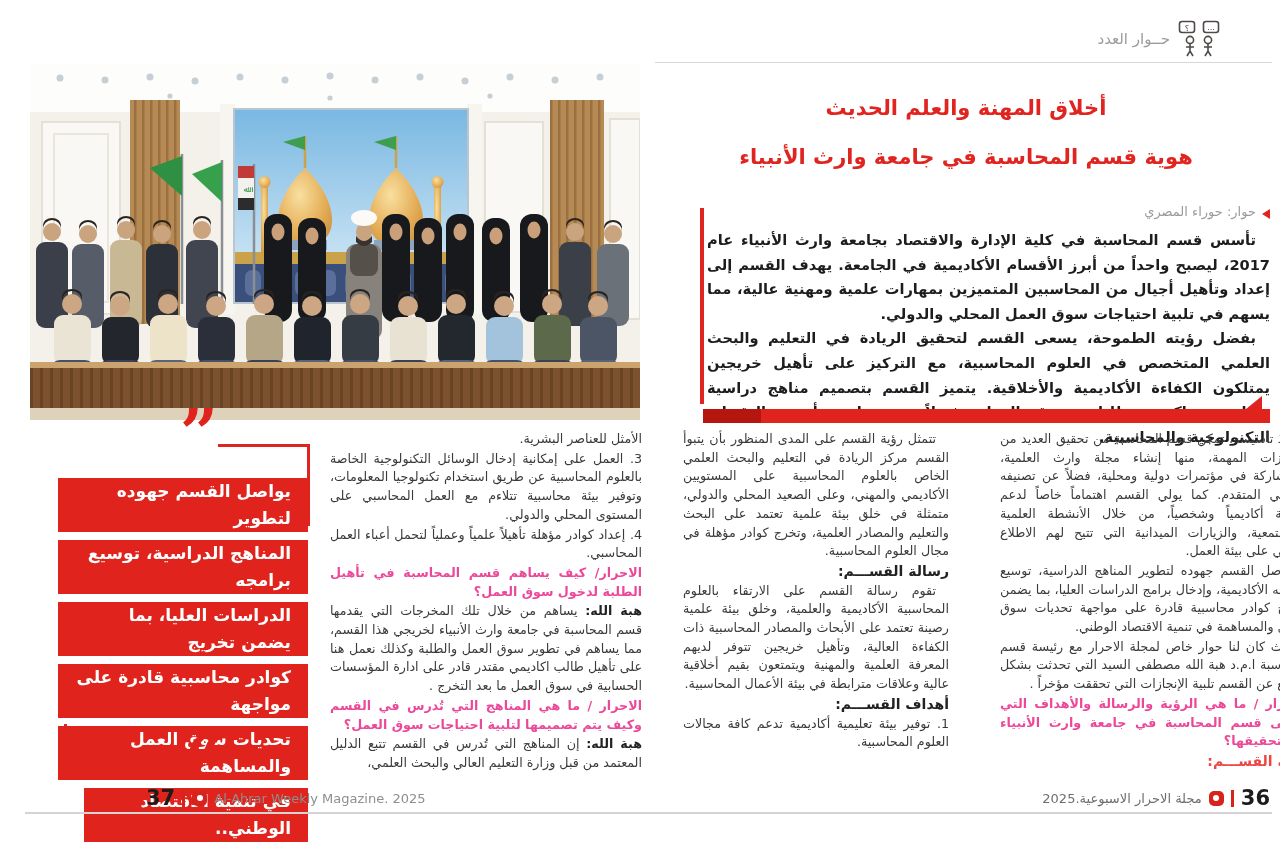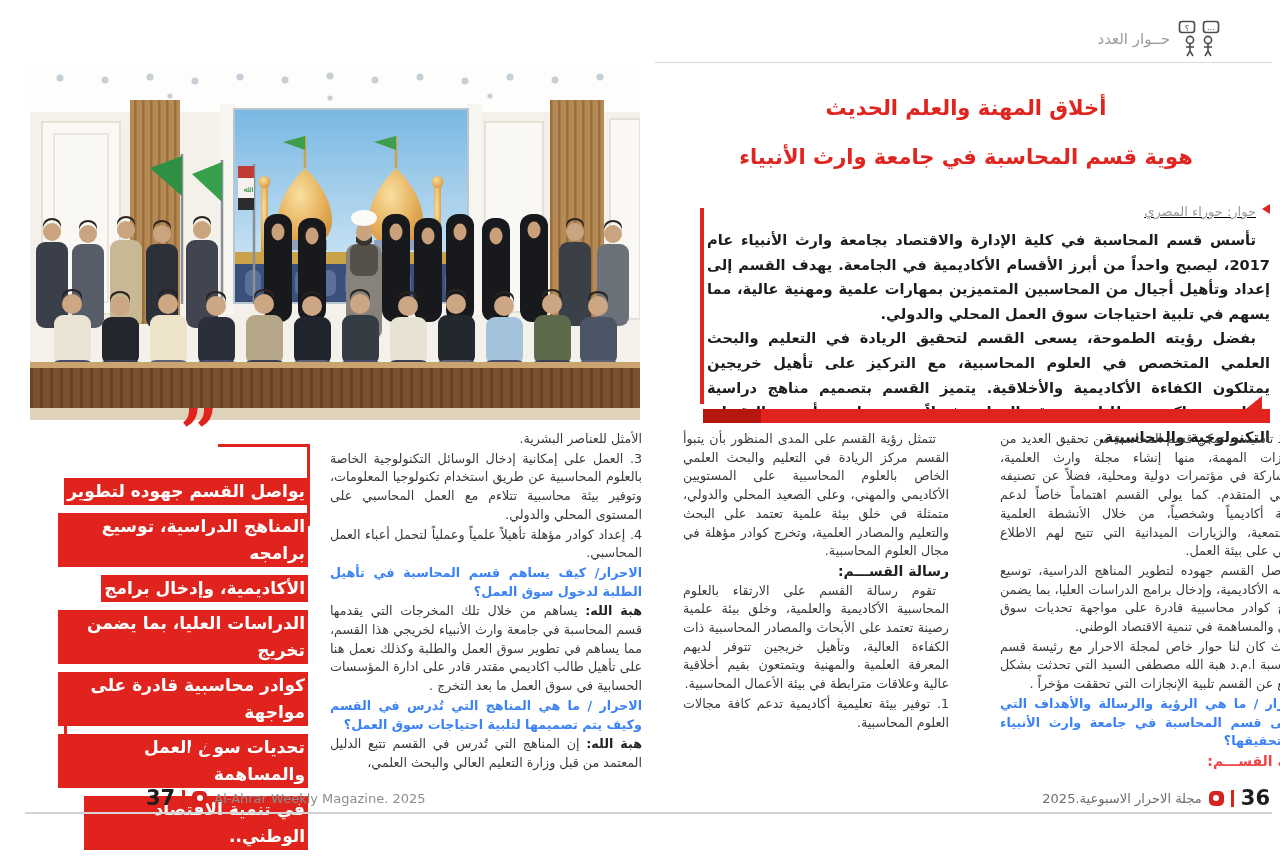--- a/index.html
+++ b/index.html
@@ -10,53 +10,53 @@
   }
   
   .sec-header { position:absolute; top:20px; right:60px; display:flex; direction:rtl; align-items:center; gap:8px; }
   .sec-header .lbl { color:#9b9b9b; font-size:15px; letter-spacing:0; }
   .header-rule { position:absolute; top:62px; left:655px; width:617px; height:1px; background:#d8d8d8; }
   
   .photo { position:absolute; top:64px; left:30px; width:610px; height:356px; overflow:hidden; background:#f4f1ea; }
   
   .title { position:absolute; top:84px; left:660px; width:612px; text-align:center; direction:rtl;
            color:#e02420; font-weight:bold; font-size:21px; line-height:49px; }
-  .byline { position:absolute; top:204px; right:10px; direction:rtl; display:flex; align-items:flex-start; gap:6px;text-decoration:underline; }
+  .byline { position:absolute; top:204px; right:10px; direction:rtl; display:flex; align-items:flex-end; gap:6px; }
   .byline .tri { width:0; height:0; border-top:5px solid transparent; border-bottom:5px solid transparent; border-right:8px solid #e02420; }
   .byline .txt { color:#9a9a9a; font-size:13px; }
   .intro { position:absolute; top:228px; left:707px; width:563px; direction:rtl; text-align:justify;
            color:#1d1d1d; font-weight:bold; font-size:14.6px; line-height:24.6px; }
   .intro p { text-indent:14px; }
   .intro-rule { position:absolute; top:208px; left:700px; width:3.5px; height:196px; background:#e02420; }
   .divider-tri { position:absolute; top:396px; left:1246px; width:0; height:0;
                  border-left:16px solid transparent; border-bottom:13px solid #e02420; }
   .divider-bar { position:absolute; top:409px; left:703px; width:567px; height:14px; background:#e0231c; }
   .divider-bar .cap { position:absolute; left:0; top:0; width:58px; height:14px; background:#b5170f; }
   
   .col { position:absolute; top:430px; direction:rtl; text-align:justify; color:#3a3a3a;
          font-size:12.7px; line-height:18.7px; }
   .col1 { left:1000px; width:308px; }
   .col2 { left:683px; width:266px; }
   .col3 { left:330px; width:312px; }
   .col p { margin-bottom:1px; }
   .col p.ind { text-indent:13px; }
-  .col .q { color:#3b82f6; font-weight:bold; text-indent:0; }
+  .col .q { color:#ec4899; font-weight:bold; text-indent:0; }
   .col .h-red { color:#ef4444; font-weight:bold; font-size:14px; }
   .col .h-dark { color:#222222; font-weight:bold; font-size:14px; }
   .col .spk { font-weight:bold; color:#222; }
   
   .pq { position:absolute; top:424px; left:58px; width:252px; direction:rtl; }
   .pq-open { position:absolute; top:-24px; right:92px; color:#e0231c; font-family:"DejaVu Serif", serif;
              font-size:66px; font-weight:bold; line-height:1; }
   .pq-topline { position:absolute; top:20px; right:0; width:92px; height:82px;
                 border-top:3px solid #e0231c; border-left:0; border-right:3px solid #e0231c; }
   .pq-lines { position:absolute; top:54px; right:2px; width:250px; }
   .pq-line { text-align:right; margin-bottom:8px; }
   .pq-line span { display:inline-block; background:#e0231c; color:#ffffff; font-weight:bold;
-                  font-size:17px; line-height:27px; padding:0 3px; }
+                  font-size:17px; line-height:27px; padding:0 17px; }
   .pq-line.inset { margin-left:0; padding-left:26px; }
   .pq-bottomline { position:absolute; top:300px; left:6px; width:106px; height:46px;
                    border-left:3px solid #e0231c; border-bottom:3px solid #e0231c; }
   .pq-close { position:absolute; top:272px; left:126px; color:#e0231c; font-family:"DejaVu Serif", serif;
               font-size:66px; font-weight:bold; line-height:1; transform:rotate(180deg); }
   
   .footer-rule { position:absolute; top:812px; left:25px; width:1247px; height:2px; background:#d4d4d4; }
   .footer { position:absolute; top:786px; display:flex; align-items:center; gap:7px; }
   .footer .pg { font-size:21px; font-weight:bold; color:#1c1c1c; }
   .footer .sep { width:3px; height:17px; background:#d6231d; }
@@ -375,40 +375,40 @@
     <p class="ind">يواصل القسم جهوده لتطوير المناهج الدراسية، توسيع برامجه الأكاديمية، وإدخال برامج الدراسات العليا، بما يضمن تخريج كوادر محاسبية قادرة على مواجهة تحديات سوق العمل والمساهمة في تنمية الاقتصاد الوطني.</p>
     <p class="ind">حيث كان لنا حوار خاص لمجلة الاحرار مع رئيسة قسم المحاسبة ا.م.د هبة الله مصطفى السيد التي تحدثت بشكل موسع عن القسم تلبية الإنجازات التي تحققت مؤخراً .</p>
     <p class="q">الاحرار / ما هي الرؤية والرسالة والأهداف التي يسعى قسم المحاسبة في جامعة وارث الأنبياء إلى تحقيقها؟</p>
     <p class="h-red">رؤية القســـم:</p>
   </div>
 
   <div class="col col2">
     <p class="ind">تتمثل رؤية القسم على المدى المنظور بأن يتبوأ القسم مركز الريادة في التعليم والبحث العلمي الخاص بالعلوم المحاسبية على المستويين الأكاديمي والمهني، وعلى الصعيد المحلي والدولي، متمثلة في خلق بيئة علمية تعتمد على البحث والتعليم والمصادر العلمية، وتخرج كوادر مؤهلة في مجال العلوم المحاسبية.</p>
     <p class="h-dark">رسالة القســـم:</p>
     <p class="ind">تقوم رسالة القسم على الارتقاء بالعلوم المحاسبية الأكاديمية والعلمية، وخلق بيئة علمية رصينة تعتمد على الأبحاث والمصادر المحاسبية ذات الكفاءة العالية، وتأهيل خريجين تتوفر لديهم المعرفة العلمية والمهنية ويتمتعون بقيم أخلاقية عالية وعلاقات مترابطة في بيئة الأعمال المحاسبية.</p>
+    <p class="h-dark">أهداف القســـم:</p>
     <p>1. توفير بيئة تعليمية أكاديمية تدعم كافة مجالات العلوم المحاسبية.</p>
   </div>
 
   <div class="col col3">
     <p>الأمثل للعناصر البشرية.</p>
     <p>3. العمل على إمكانية إدخال الوسائل التكنولوجية الخاصة بالعلوم المحاسبية عن طريق استخدام تكنولوجيا المعلومات، وتوفير بيئة محاسبية تتلاءم مع العمل المحاسبي على المستوى المحلي والدولي.</p>
     <p>4. إعداد كوادر مؤهلة تأهيلاً علمياً وعملياً لتحمل أعباء العمل المحاسبي.</p>
     <p class="q">الاحرار/ كيف يساهم قسم المحاسبة في تأهيل الطلبة لدخول سوق العمل؟</p>
     <p><span class="spk">هبة الله:</span> <span>يساهم من خلال تلك المخرجات التي يقدمها قسم المحاسبة في جامعة وارث الأنبياء لخريجي هذا القسم، مما يساهم في تطوير سوق العمل والطلبة وكذلك نعمل هنا على تأهيل طالب اكاديمي مقتدر قادر على ادارة المؤسسات الحسابية في سوق العمل ما بعد التخرج .</span></p>
     <p class="q">الاحرار / ما هي المناهج التي تُدرس في القسم وكيف يتم تصميمها لتلبية احتياجات سوق العمل؟</p>
     <p><span class="spk">هبة الله:</span> <span>إن المناهج التي تُدرس في القسم تتبع الدليل المعتمد من قبل وزارة التعليم العالي والبحث العلمي،</span></p>
   </div>
 
   <div class="pq">
     <div class="pq-open">”</div>
     <div class="pq-topline"></div>
     <div class="pq-lines">
       <div class="pq-line"><span>يواصل القسم جهوده لتطوير</span></div>
       <div class="pq-line"><span>المناهج الدراسية، توسيع برامجه</span></div>
-      <div class="pq-line"><span>الأكاديمية، وإدخال برامج</span></div>
       <div class="pq-line"><span>الدراسات العليا، بما يضمن تخريج</span></div>
       <div class="pq-line"><span>كوادر محاسبية قادرة على مواجهة</span></div>
       <div class="pq-line"><span>تحديات سوق العمل والمساهمة</span></div>
       <div class="pq-line inset"><span>في تنمية الاقتصاد الوطني..</span></div>
     </div>
     <div class="pq-bottomline"></div>
     <div class="pq-close">”</div>
   </div>
 
   <div class="footer footer-left">

